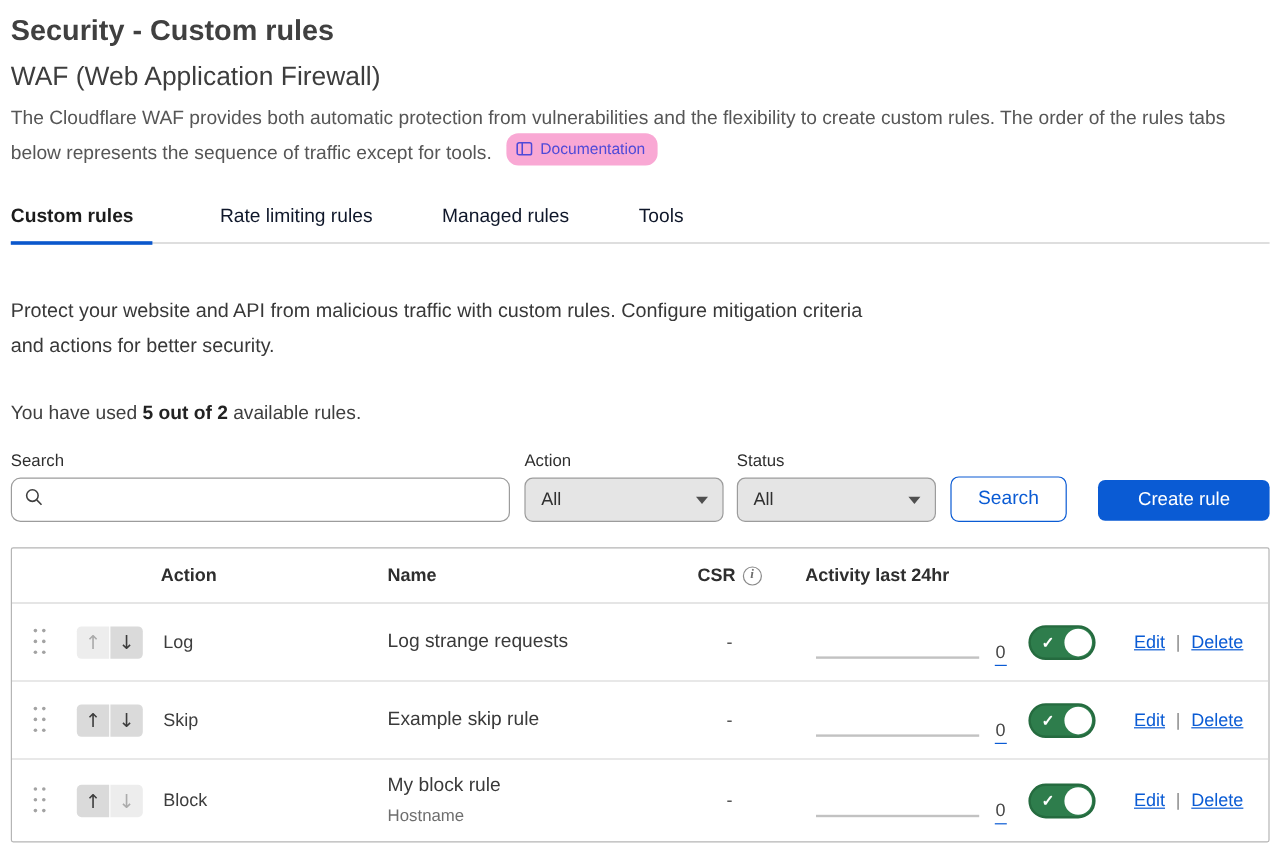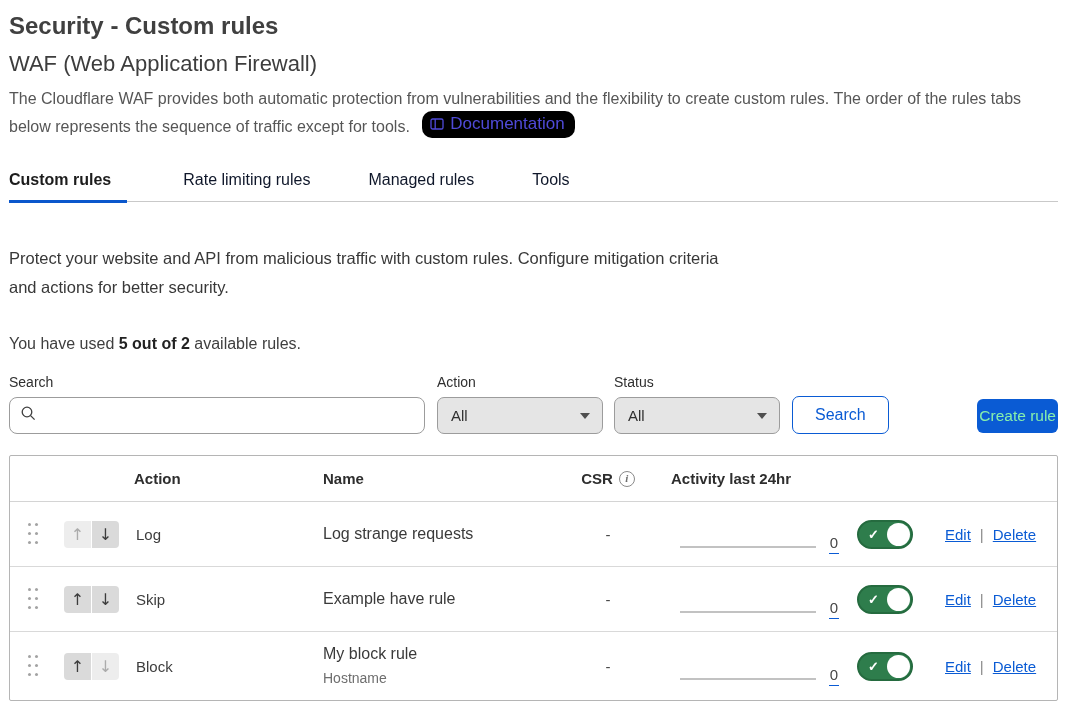--- a/index.html
+++ b/index.html
@@ -10,23 +10,23 @@
     color: #3d3d3d;
   }
   .container { padding: 8px 9px 0 9px; width: 1067px; }
 
   
   .page-title { font-size: 24px; font-weight: 700; color: #404040; line-height: 36px; }
   .page-subtitle { font-size: 22px; font-weight: 400; color: #3d3d3d; line-height: 30px; margin-top: 5px; }
   .page-desc { margin-top: 9px; font-size: 16px; color: #565656; line-height: 22.5px; max-width: 1049px; }
   .doc-badge {
     display: inline-flex; align-items: center; gap: 6px;
-    background: #000000; color: #4f4ad8;
+    background: #f9a8d4; color: #4f4ad8;
     border-radius: 10px; padding: 2px 10px 3px 8px;
-    font-size: 17px; margin-left: 8px; vertical-align: 2px;
+    font-size: 13px; margin-left: 8px; vertical-align: 2px;
     cursor: pointer; white-space: nowrap;
   }
   .doc-badge svg { display: block; }
 
   
   .tab-bar { display: flex; gap: 56px; margin-top: 27px; border-bottom: 1px solid #c9c9c9; }
   .tab { font-size: 16px; color: #0f172a; padding: 6px 2px 11px 0; cursor: pointer; border-bottom: 3px solid transparent; margin-bottom: -2px; }
   .tab.active { color: #1c1c1c; font-weight: 700; border-bottom-color: #0b57cc; padding-right: 16px; }
 
   
@@ -50,22 +50,22 @@
     height: 37px; border: 1px solid #9c9c9c; border-radius: 7px; background: #e5e5e5;
     padding: 0 12px 0 13px; font-size: 15px; color: #303030; cursor: pointer;
   }
   .caret { width: 0; height: 0; border-left: 5px solid transparent; border-right: 5px solid transparent; border-top: 6px solid #4f4f4f; }
   .btn-search {
     margin-left: 12px; height: 38px; padding: 0 22px;
     background: #fff; color: #0a5bd4; border: 1px solid #0a5bd4; border-radius: 7px;
     font-size: 16px; font-family: "Liberation Sans", sans-serif; cursor: pointer;
   }
   .btn-create {
-    margin-left: auto; height: 34px; padding: 0 2px; margin-bottom: 1px;
-    background: #0a5bd4; color: #86efac; border: none; border-radius: 6px;
+    margin-left: auto; height: 34px; padding: 0 33px; margin-bottom: 1px;
+    background: #0a5bd4; color: #ffffff; border: none; border-radius: 6px;
     font-size: 15.5px; font-family: "Liberation Sans", sans-serif; cursor: pointer;
   }
 
   
   .rules-table { margin-top: 21px; border: 1px solid #b5b5b5; border-radius: 2px; background: #fff; }
   .t-grid {
     display: grid;
     grid-template-columns: 46px 68px 182px 262px 80px 1fr 80px 132px;
     align-items: center;
   }
@@ -232,21 +232,21 @@
       </div>
     </div>
 
     <div class="t-grid t-row">
       <div class="drag-handle"></div>
       <div class="move-group">
         <button class="btn-move">↑</button>
         <button class="btn-move">↓</button>
       </div>
       <div class="cell-action">Skip</div>
-      <div class="cell-name">Example have rule</div>
+      <div class="cell-name">Example skip rule</div>
       <div class="cell-csr">-</div>
       <div class="activity-cell">
         <div class="spark"></div>
         <a class="count">0</a>
       </div>
       <div class="toggle-cell">
         <div class="toggle">
           <span class="check">✓</span>
           <span class="knob"></span>
         </div>

